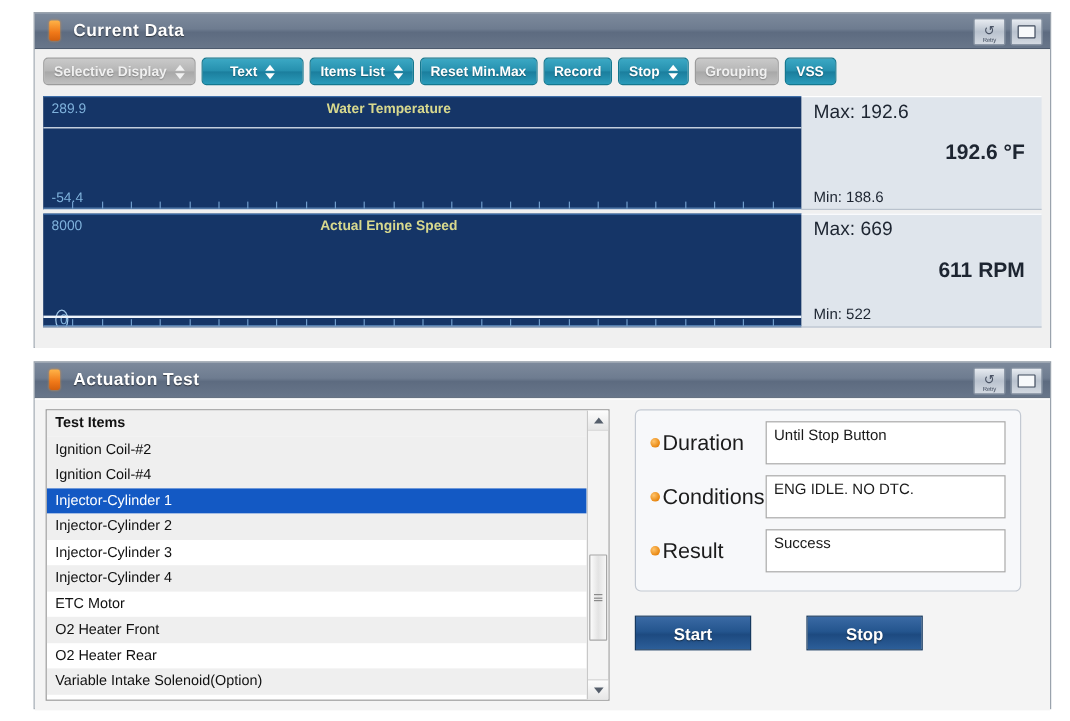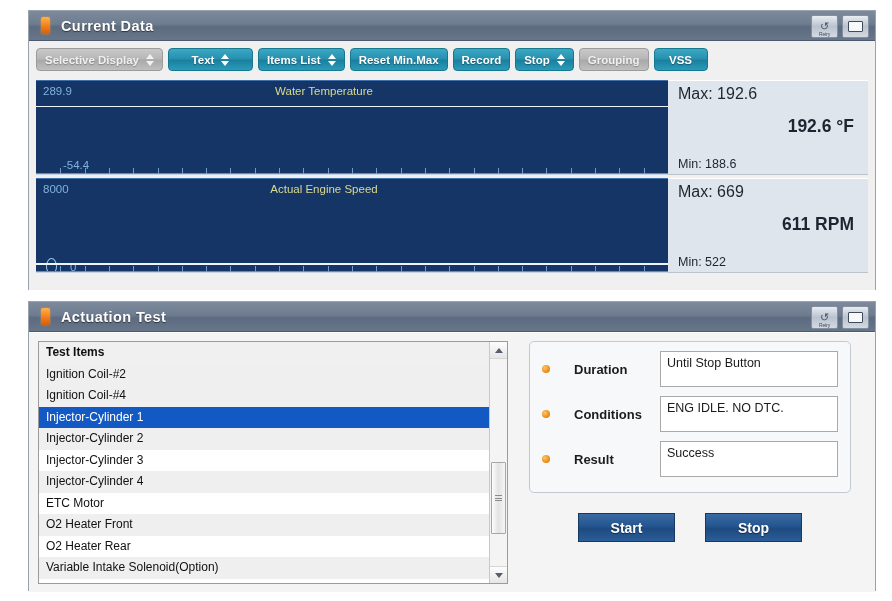--- a/index.html
+++ b/index.html
@@ -64,23 +64,23 @@
   .tbtn.gray .spin i.dn{border-top-color:#f2f2f2;}
 
   
   .graphs{position:absolute;left:7px;right:7px;top:39px;bottom:0;}
   .graph-row{display:flex;height:95px;margin-bottom:3px;}
   .plot{
     position:relative;flex:1;background:#153567;overflow:hidden;
     border-top:1px solid #3f6ea8;border-bottom:1px solid #c9d4e2;
   }
   .plot .topval{position:absolute;left:7px;top:4px;color:#7fb2dc;font-size:11.5px;}
-  .plot .botval{position:absolute;left:7px;bottom:3px;color:#7fb2dc;font-size:11.5px;margin-left:20px;}
+  .plot .botval{position:absolute;left:7px;bottom:3px;color:#7fb2dc;font-size:11.5px;}
   .plot .ptitle{position:absolute;left:0;right:0;top:4px;text-align:center;
-    color:#d8d98e;font-size:11.5px;transform:translateX(-28px);}
+    color:#d8d98e;font-size:11.5px;transform:translateX(-28px);font-weight:bold;}
   .trace{position:absolute;left:0;right:0;height:1.5px;background:#eef4fb;}
   .ticks{position:absolute;left:0;right:0;bottom:0;height:7px;}
   .ticks i{position:absolute;bottom:0;width:1px;height:6px;background:#6f9ccb;}
   .axisline{position:absolute;left:0;right:0;bottom:0;height:1px;background:#5f8dbd;}
   .zero-mark{position:absolute;width:9px;height:15px;border:1.5px solid #9fc6e8;
     border-radius:50%;background:transparent;}
   .readout{
     width:200px;background:#dfe5ec;position:relative;color:#1d2531;
     border-top:1px solid #ffffff;border-bottom:1px solid #b9c2cd;
   }
@@ -120,27 +120,27 @@
     display:flex;align-items:center;justify-content:center;}
   .grip i{display:block;width:7px;height:1px;background:#8a8a8a;margin:1.5px 0;}
 
   .details{
     position:absolute;left:500px;top:8px;width:322px;height:152px;
     background:#f7f8fa;border:1px solid #c3c9d2;border-radius:5px;box-sizing:border-box;
   }
   .drow{display:flex;align-items:center;margin:9px 12px 0 12px;}
   .bullet{width:8px;height:8px;border-radius:50%;flex:none;
     background:radial-gradient(circle at 35% 35%,#ffc46b,#e8860f 70%,#b96304);}
-  .dlabel{width:86px;margin-left:24px;font-size:13px;font-weight:bold;color:#1c1c1c;}
+  .dlabel{width:86px;margin-left:2px;font-size:18px;font-weight:normal;color:#1c1c1c;}
   .dfield{
     flex:1;height:36px;background:#ffffff;border:1px solid #a9a9a9;box-sizing:border-box;
     font-size:12.5px;color:#1a1a1a;padding:4px 6px;overflow:hidden;
   }
   .actions{position:absolute;left:500px;top:180px;width:322px;display:flex;
-    justify-content:center;gap:30px;}
+    justify-content:flex-start;gap:46px;}
   .abtn{
     width:95px;height:27px;display:flex;align-items:center;justify-content:center;
     color:#ffffff;font-size:14px;font-weight:bold;
     background:linear-gradient(to bottom,#3a6aa4 0%,#24558e 45%,#1d4a80 55%,#2c5e99 100%);
     border:1px solid #16395f;text-shadow:0 1px 1px rgba(0,0,0,.5);
   }
 </style>
 </head>
 <body>
 
@@ -194,21 +194,21 @@
         <div class="tbtn">
           <span class="lbl">Stop</span>
           <span class="spin">
               <i class="up"></i>
               <i class="dn"></i>
             </span>
         </div>
         <div class="tbtn gray">
           <span class="lbl">Grouping</span>
         </div>
-        <div class="tbtn" style="width:54px">
+        <div class="tbtn" style="width:43px">
           <span class="lbl">VSS</span>
         </div>
       </div>
 
       <div class="graphs">
 
         <div class="graph-row">
           <div class="plot">
             <span class="topval">289.9</span>
             <span class="ptitle">Water Temperature</span>

